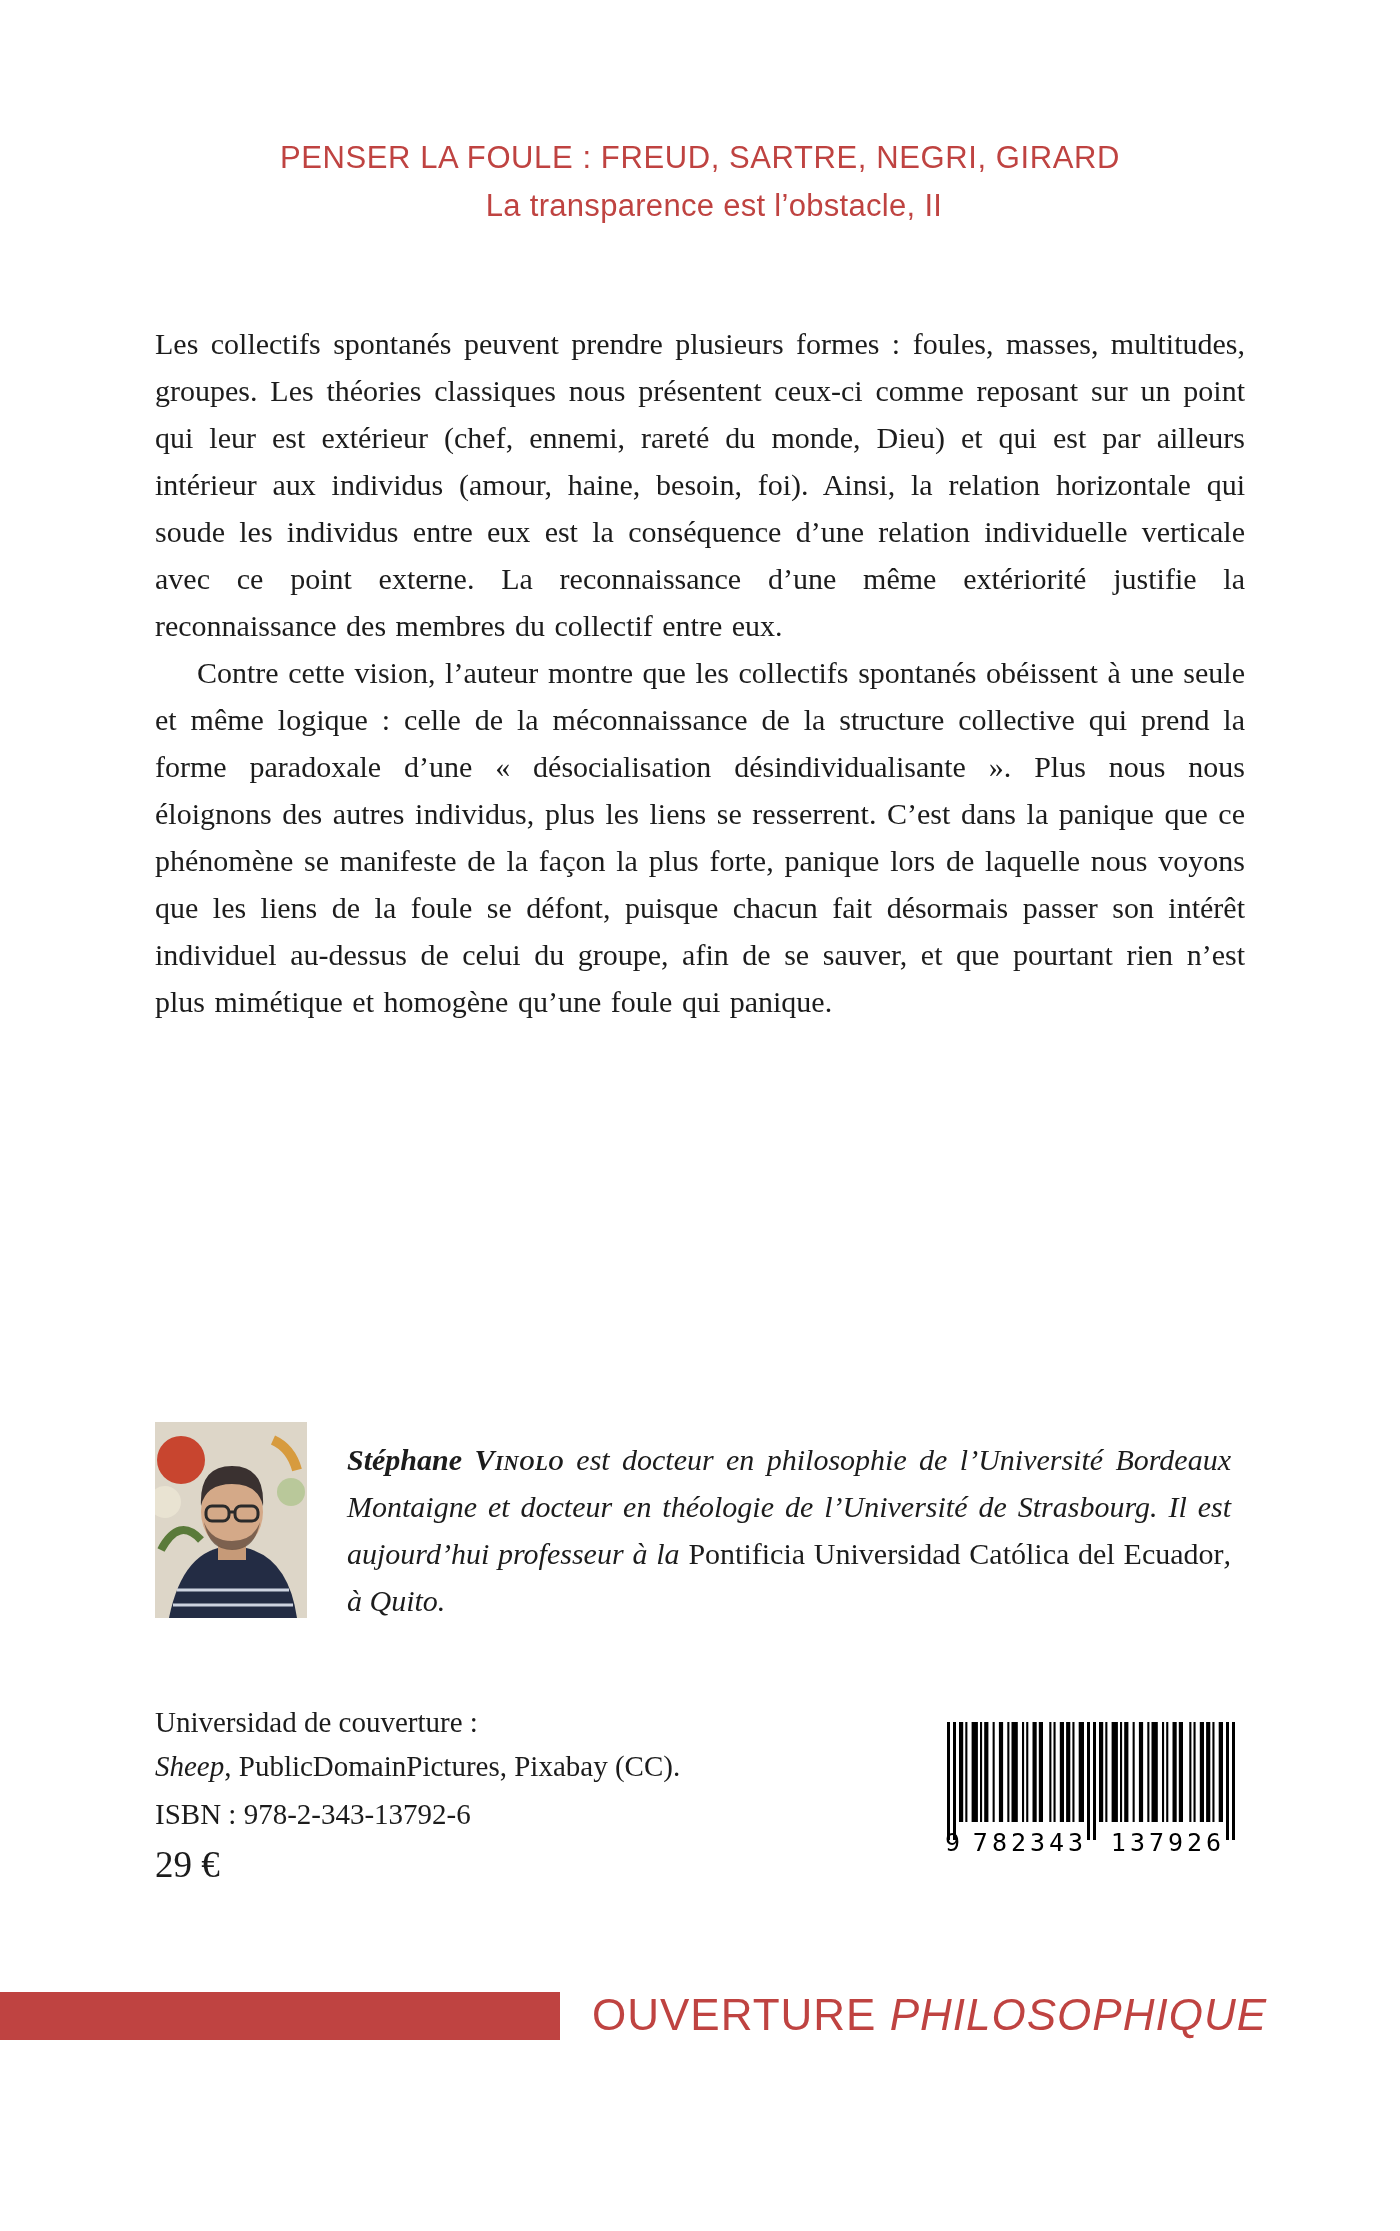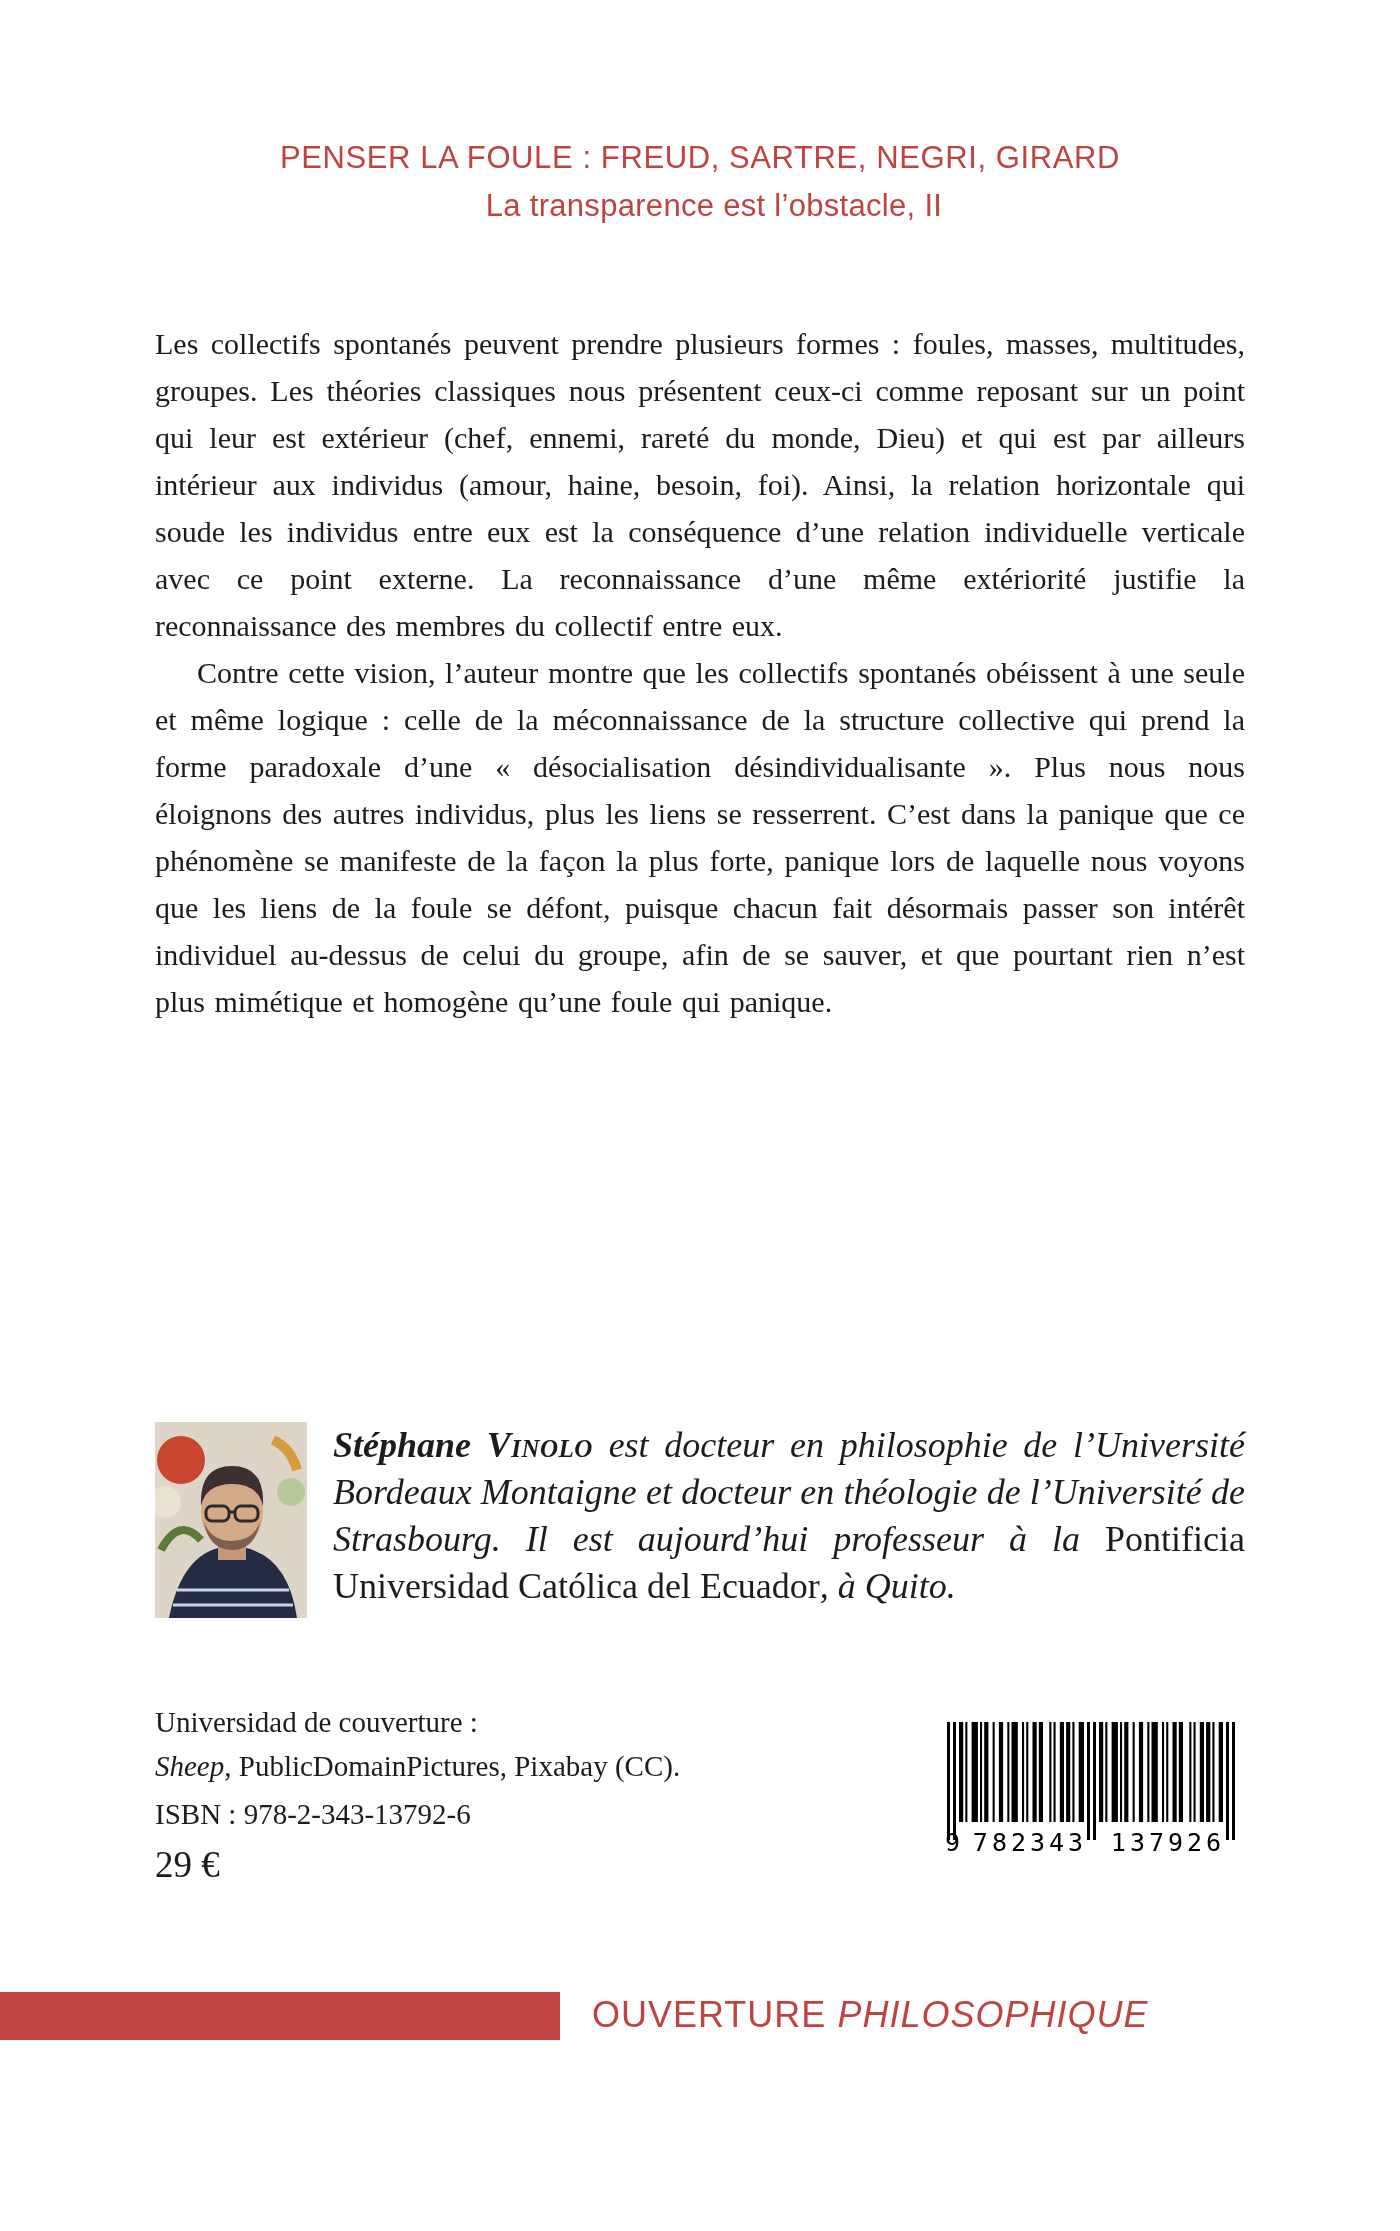--- a/index.html
+++ b/index.html
@@ -20,21 +20,21 @@
   
   .synopsis { position:absolute; top:320px; left:155px; width:1090px;
               font-size:30px; line-height:47px; text-align:justify; }
   .synopsis p { margin:0; word-spacing:2px; }
   .synopsis p.indent { text-indent:42px; }
 
   
   .author { position:absolute; top:1422px; left:155px; width:1090px; display:flex; gap:26px; }
   .author-photo { flex:0 0 auto; width:152px; height:196px; overflow:hidden; }
   .author-photo svg { display:block; width:100%; height:100%; }
-  .bio { margin:0; font-size:36px; line-height:47px; text-align:justify; font-style:italic; }
+  .bio { margin:14px; font-size:30px; line-height:47px; text-align:justify; font-style:italic; }
   .bio .bold { font-weight:bold; }
   .bio .smallcaps { font-variant:small-caps; letter-spacing:0.5px; }
   .bio .roman { font-style:normal; }
 
   
   .credits { position:absolute; top:1700px; left:155px; font-size:29px; line-height:44px; }
   .credits .ital { font-style:italic; }
   .isbn  { position:absolute; top:1798px; left:155px; font-size:29px; }
   .price { position:absolute; top:1843px; left:155px; font-size:37px; }
 
@@ -43,21 +43,21 @@
   .barcode svg { display:block; width:292px; height:122px; fill:#000; }
   .barcode-digits { display:flex; margin-top:-16px; font-family:"DejaVu Sans Mono", monospace;
                     font-size:25px; color:#000; }
   .barcode-digits .d-left { width:16px; }
   .barcode-digits .d-mid, .barcode-digits .d-right { flex:1; text-align:center; letter-spacing:4px; }
 
   
   .collection-bar { position:absolute; top:1992px; left:0; width:560px; height:48px;
                     background:var(--accent); }
   .collection-name { position:absolute; top:1990px; left:592px; color:var(--accent);
-                     font-family:"Liberation Sans", sans-serif; font-size:36px;
+                     font-family:"Liberation Sans", sans-serif; font-size:44px;
                      line-height:50px; letter-spacing:1px; white-space:nowrap; }
   .collection-name .ital { font-style:italic; }
 </style>
 </head>
 <body>
 
 <div class="page">
 
   <header class="titles">
     <h1>PENSER LA FOULE : FREUD, SARTRE, NEGRI, GIRARD</h1>

